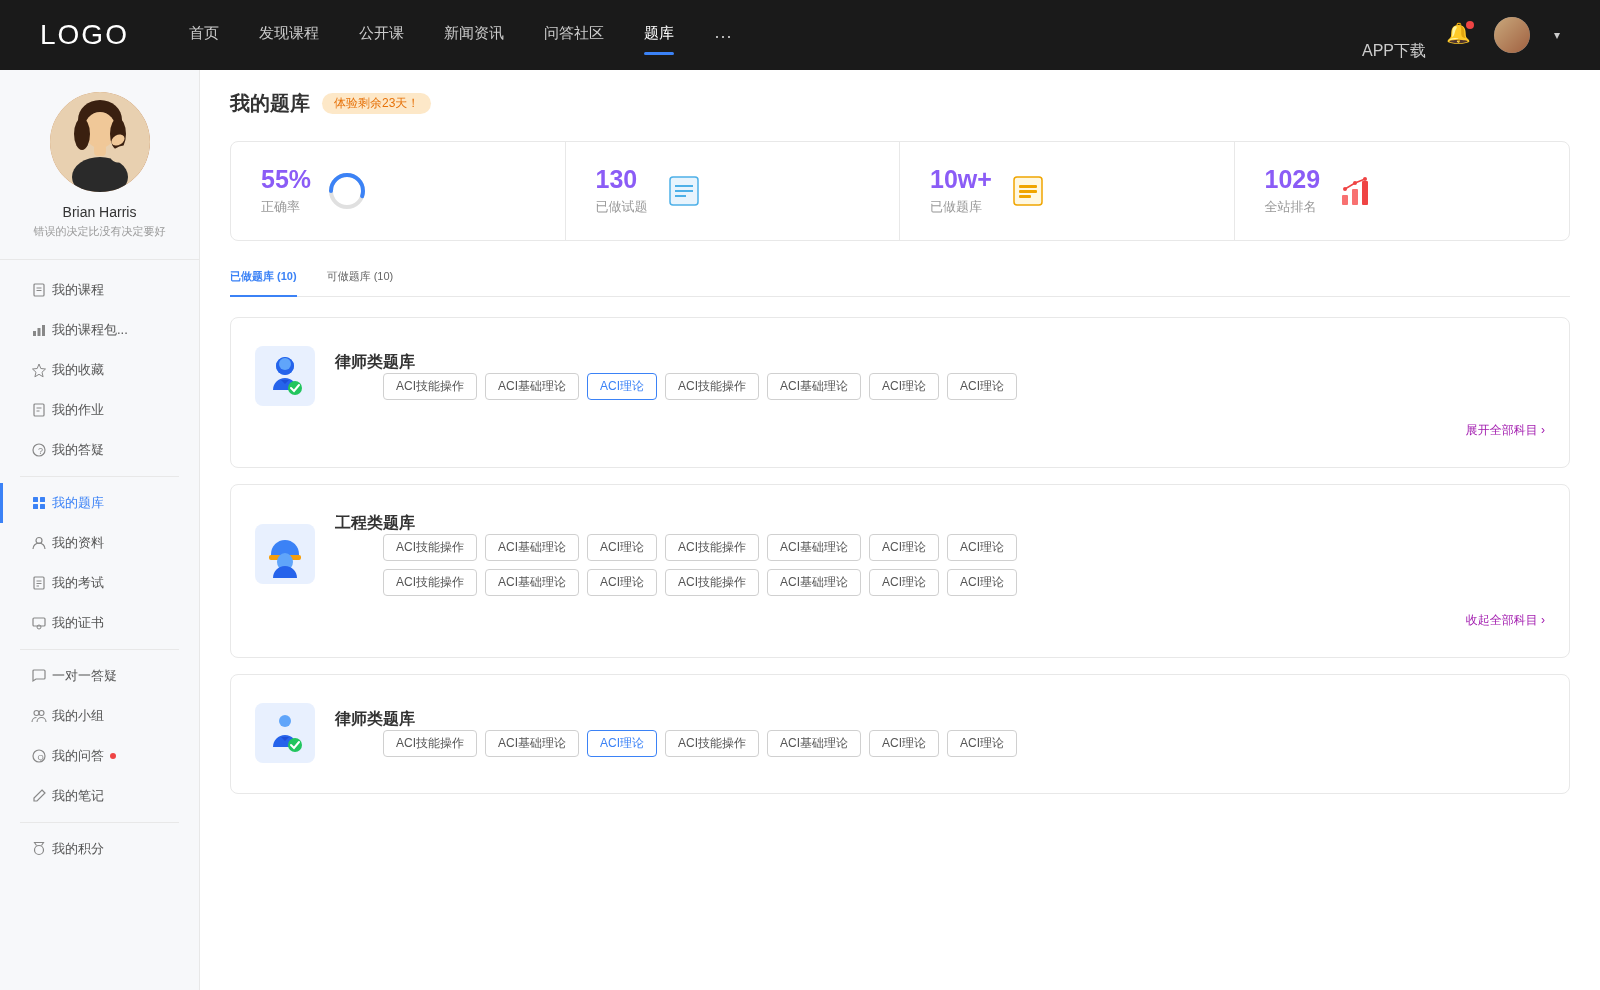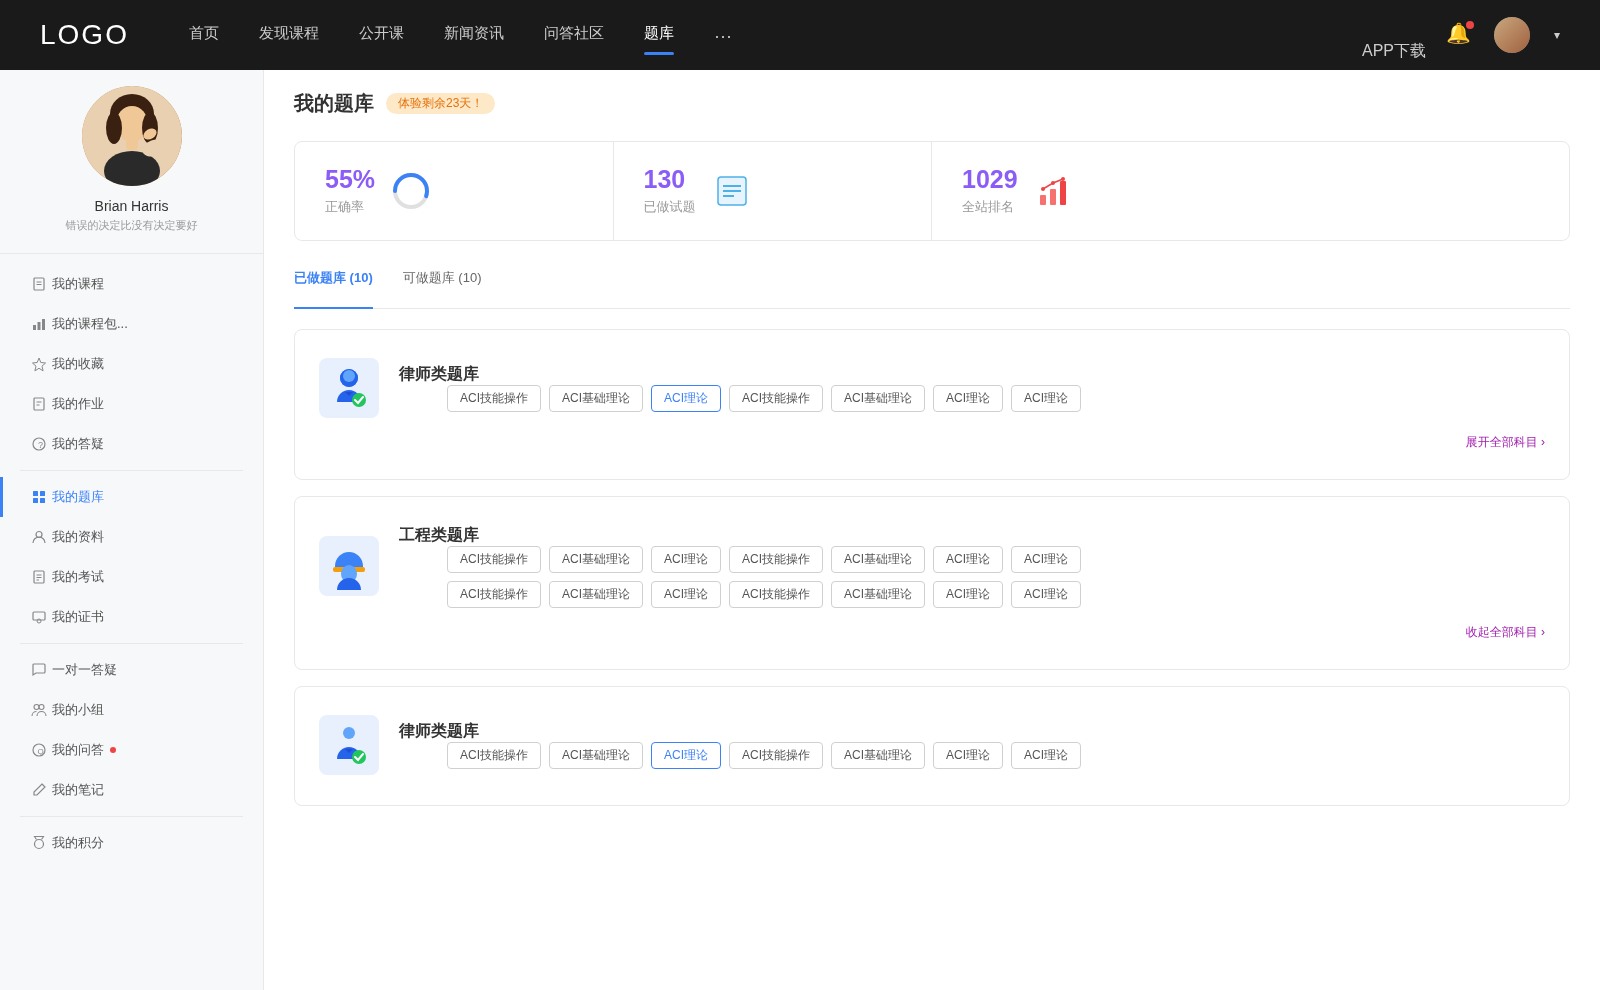--- a/index.html
+++ b/index.html
@@ -88,24 +88,24 @@
 
     
     .layout {
       display: flex;
       margin-top: 70px;
       min-height: 920px;
     }
 
     
     .sidebar {
-      width: 264px;
+      width: 200px;
       background: #f7f8fa;
       border-right: 1px solid #e8e8e8;
-      padding: 16px 0 20px 0;
+      padding: 22px 0 20px 0;
       flex-shrink: 0;
       min-height: 920px;
     }
     .profile-section {
       display: flex;
       flex-direction: column;
       align-items: center;
       padding: 0 20px 20px;
       border-bottom: 1px solid #e8e8e8;
       margin-bottom: 10px;
@@ -241,23 +241,23 @@
     }
 
     
     .tabs {
       display: flex;
       gap: 30px;
       border-bottom: 1px solid #e8e8e8;
       margin-bottom: 20px;
     }
     .tab {
-      font-size: 13px;
+      font-size: 11px;
       color: #666;
-      padding-bottom: 21px;
+      padding-bottom: 12px;
       cursor: pointer;
       position: relative;
     }
     .tab.active {
       color: #3b82f6;
       font-weight: 600;
     }
     .tab.active::after {
       content: '';
       position: absolute;
@@ -567,20 +567,34 @@
         <div class="stat-icon">
           <svg width="36" height="36" viewBox="0 0 36 36">
             <rect x="4" y="4" width="28" height="28" rx="3" fill="#e8f4fd" stroke="#4db0e8" stroke-width="1.5"></rect>
             <line x1="9" y1="13" x2="27" y2="13" stroke="#4db0e8" stroke-width="2"></line>
             <line x1="9" y1="18" x2="27" y2="18" stroke="#4db0e8" stroke-width="2"></line>
             <line x1="9" y1="23" x2="20" y2="23" stroke="#4db0e8" stroke-width="2"></line>
           </svg>
         </div>
       </div>
 
+      <div class="stat-card">
+        <div class="stat-info">
+          <div class="stat-value">10w+</div>
+          <div class="stat-label">已做题库</div>
+        </div>
+        <div class="stat-icon">
+          <svg width="36" height="36" viewBox="0 0 36 36">
+            <rect x="4" y="4" width="28" height="28" rx="3" fill="#fff8e1" stroke="#f0a500" stroke-width="1.5"></rect>
+            <rect x="9" y="12" width="18" height="3" rx="1" fill="#f0a500"></rect>
+            <rect x="9" y="17" width="18" height="3" rx="1" fill="#f0a500"></rect>
+            <rect x="9" y="22" width="12" height="3" rx="1" fill="#f0a500"></rect>
+          </svg>
+        </div>
+      </div>
 
       <div class="stat-card">
         <div class="stat-info">
           <div class="stat-value">1029</div>
           <div class="stat-label">全站排名</div>
         </div>
         <div class="stat-icon">
           <svg width="36" height="36" viewBox="0 0 36 36">
             <rect x="4" y="22" width="6" height="10" rx="1" fill="#f87171"></rect>
             <rect x="14" y="16" width="6" height="16" rx="1" fill="#f87171"></rect>

